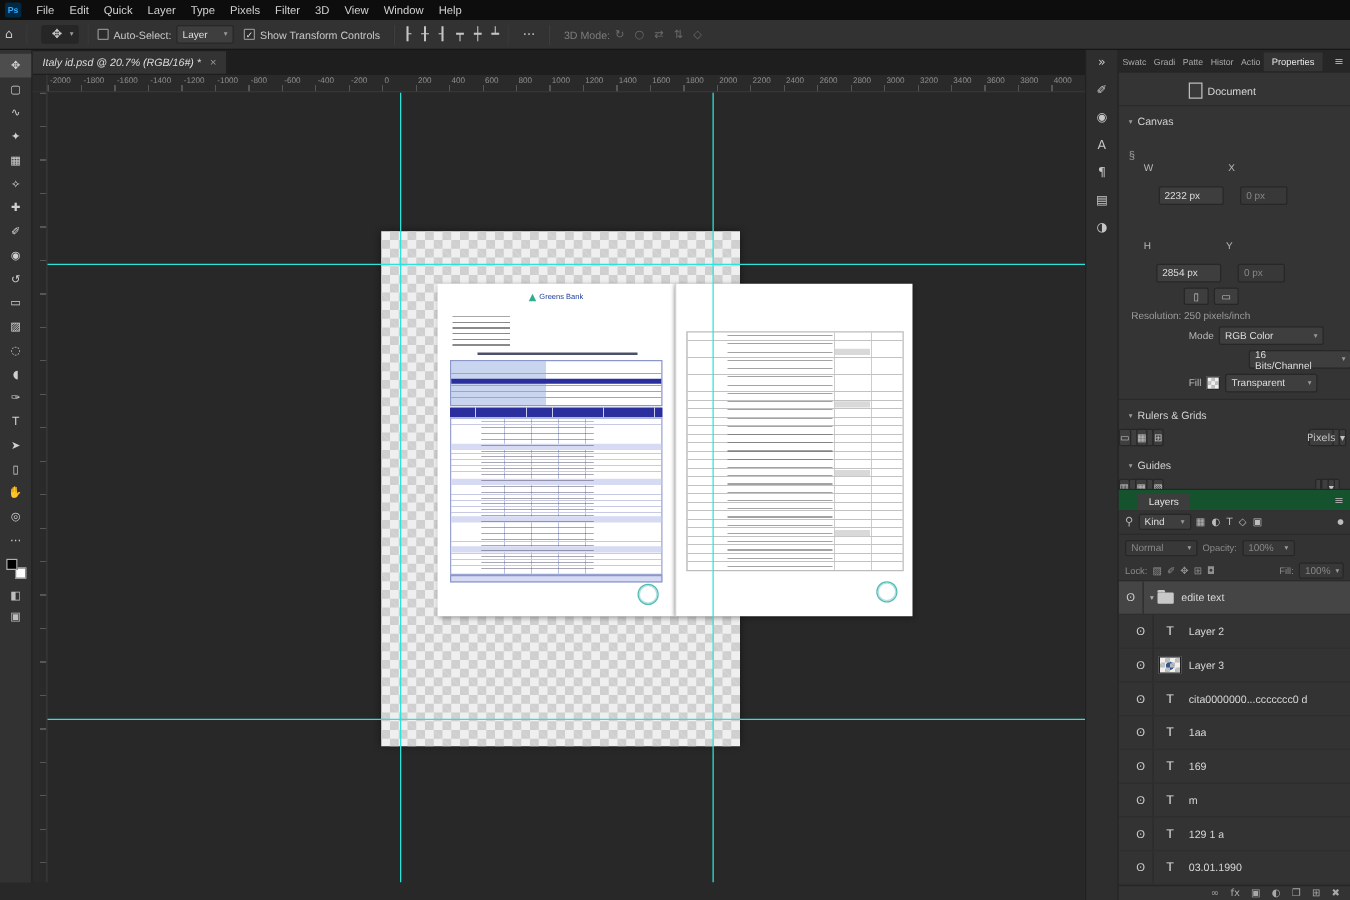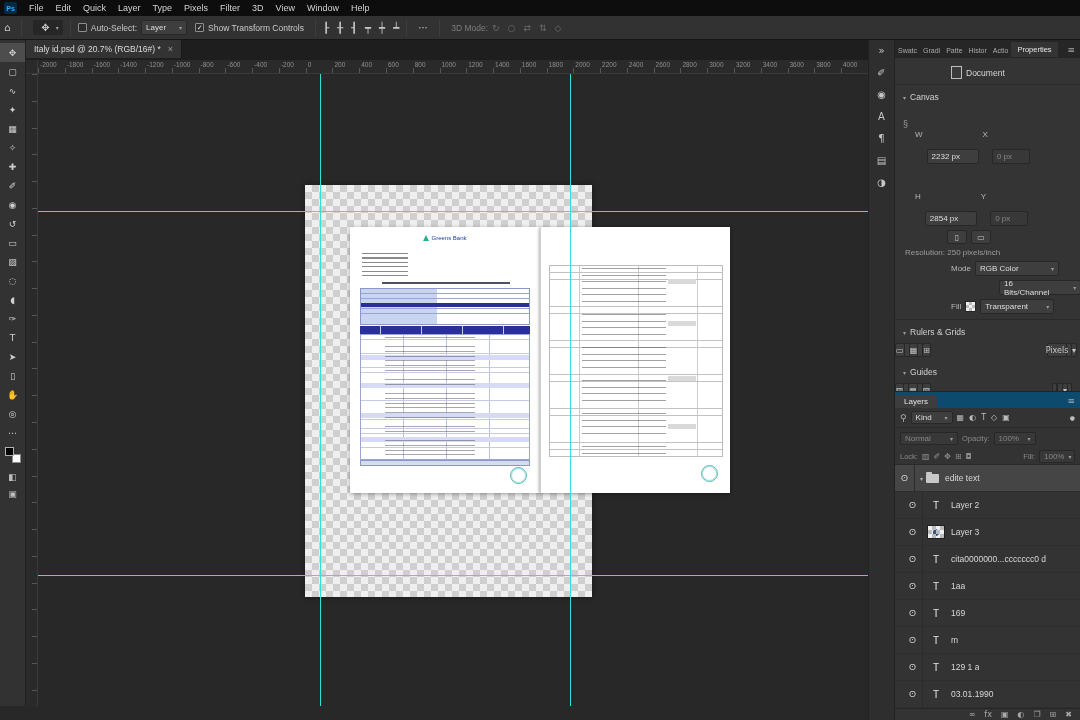--- a/index.html
+++ b/index.html
@@ -34,21 +34,21 @@
   .tools span { width:100%; height:19px; display:flex; align-items:center; justify-content:center; color:#cfcfcf; font-size:9px; font-family:"DejaVu Sans", sans-serif; }
   .tools span:first-child { background:#4d4d4d; }
   .swatches { position:relative; width:16px; height:16px; margin:5px 0; }
   .bg-swatch { position:absolute; right:0; bottom:0; width:9px; height:9px; background:#ffffff; border:1px solid #8a8a8a; }
   .fg-swatch { position:absolute; left:0; top:0; width:9px; height:9px; background:#000000; border:1px solid #b0b0b0; }
   .tool-extras { display:flex; flex-direction:column; align-items:center; width:100%; }
   .tool-extras span { width:100%; height:17px; display:flex; align-items:center; justify-content:center; color:#bdbdbd; font-size:9px; font-family:"DejaVu Sans", sans-serif; }
 
   
   .docarea { position:absolute; left:26px; top:40px; width:842px; height:666px; }
-  .tabbar { height:20px; background:#1e1e1e; display:flex; align-items:flex-start; }
+  .tabbar { height:20px; background:#1e1e1e; display:flex; align-items:center;font-style:italic; }
   .doc-tab { height:18px; background:#333333; color:#dcdcdc; font-size:8.5px; display:flex; align-items:center; gap:7px; padding:0 8px; border-right:1px solid #191919; }
   .doc-tab .close { color:#9a9a9a; font-size:9px; }
   .ruler-h { height:14px; background:#2a2a2a; border-bottom:1px solid #3a3a3a; display:flex; }
   .ruler-corner { width:12px; height:100%; border-right:1px solid #3a3a3a; background:#2a2a2a; }
   .ruler-track { flex:1; display:flex; overflow:hidden; background-image:repeating-linear-gradient(to right,#565656 0 1px,transparent 1px 26.77px); background-size:100% 5px; background-position:0 100%; background-repeat:no-repeat; }
   .ruler-track span { flex:0 0 26.77px; font-size:6.5px; color:#8f8f8f; padding-left:2px; line-height:9px; white-space:nowrap; }
   .canvas { position:relative; width:842px; height:632px; background:#282828; overflow:hidden; }
   .ruler-v { position:absolute; left:0; top:0; width:12px; height:632px; background:#2a2a2a; border-right:1px solid #3a3a3a; background-image:repeating-linear-gradient(to bottom,#565656 0 1px,transparent 1px 26.77px); background-size:5px 100%; background-position:100% 0; background-repeat:no-repeat; z-index:5; }
 
   .checkerboard { position:absolute; left:279px; top:111px; width:287px; height:412px; background-color:#efefef;
@@ -124,21 +124,21 @@
   .mode-field { width:84px;gap:24px; }
   .depth-row { margin-left:48px; }
   .fill-swatch { width:11px; height:11px; border:1px solid #272727; background-color:#efefef;
     background-image:linear-gradient(45deg,#bbb 25%,transparent 25%,transparent 75%,#bbb 75%),linear-gradient(45deg,#bbb 25%,transparent 25%,transparent 75%,#bbb 75%);
     background-position:0 0,3px 3px; background-size:6px 6px; }
   .ibtn-row { display:flex; align-items:center; gap:4px; margin:3px 0; }
   .units-field { width:56px; margin-left:auto; }
   .line-swatch { width:26px; height:1px; background:#bcbcbc; }
 
   .layers-panel { position:absolute; left:0; top:352px; width:185px; height:328px; background:#333333; display:flex; flex-direction:column; }
-  .layers-header { height:16px; background:#0c4a6e; display:flex; align-items:flex-end; }
+  .layers-header { height:16px; background:#14532d; display:flex; align-items:flex-end;padding-left:15px; }
   .layers-tab { background:#3d3d3d; color:#e2e2e2; font-size:8px; padding:2px 9px; }
   .filter-row { height:20px; display:flex; align-items:center; gap:4px; padding:0 5px; border-bottom:1px solid #2a2a2a; }
   .search-glyph { color:#b5b5b5; font-size:9px; font-family:"DejaVu Sans", sans-serif; }
   .kind-field { width:42px; height:13px; }
   .filter-icons { display:flex; align-items:center; gap:5px; flex:1; }
   .filter-icons span { color:#bdbdbd; font-size:8px; font-family:"DejaVu Sans", sans-serif; }
   .filter-icons span:last-child { margin-left:auto; font-size:6px; }
   .blend-row { height:20px; display:flex; align-items:center; gap:4px; padding:0 5px; }
   .blend-field { width:58px; height:13px; }
   .op-field { width:42px; height:13px; }

